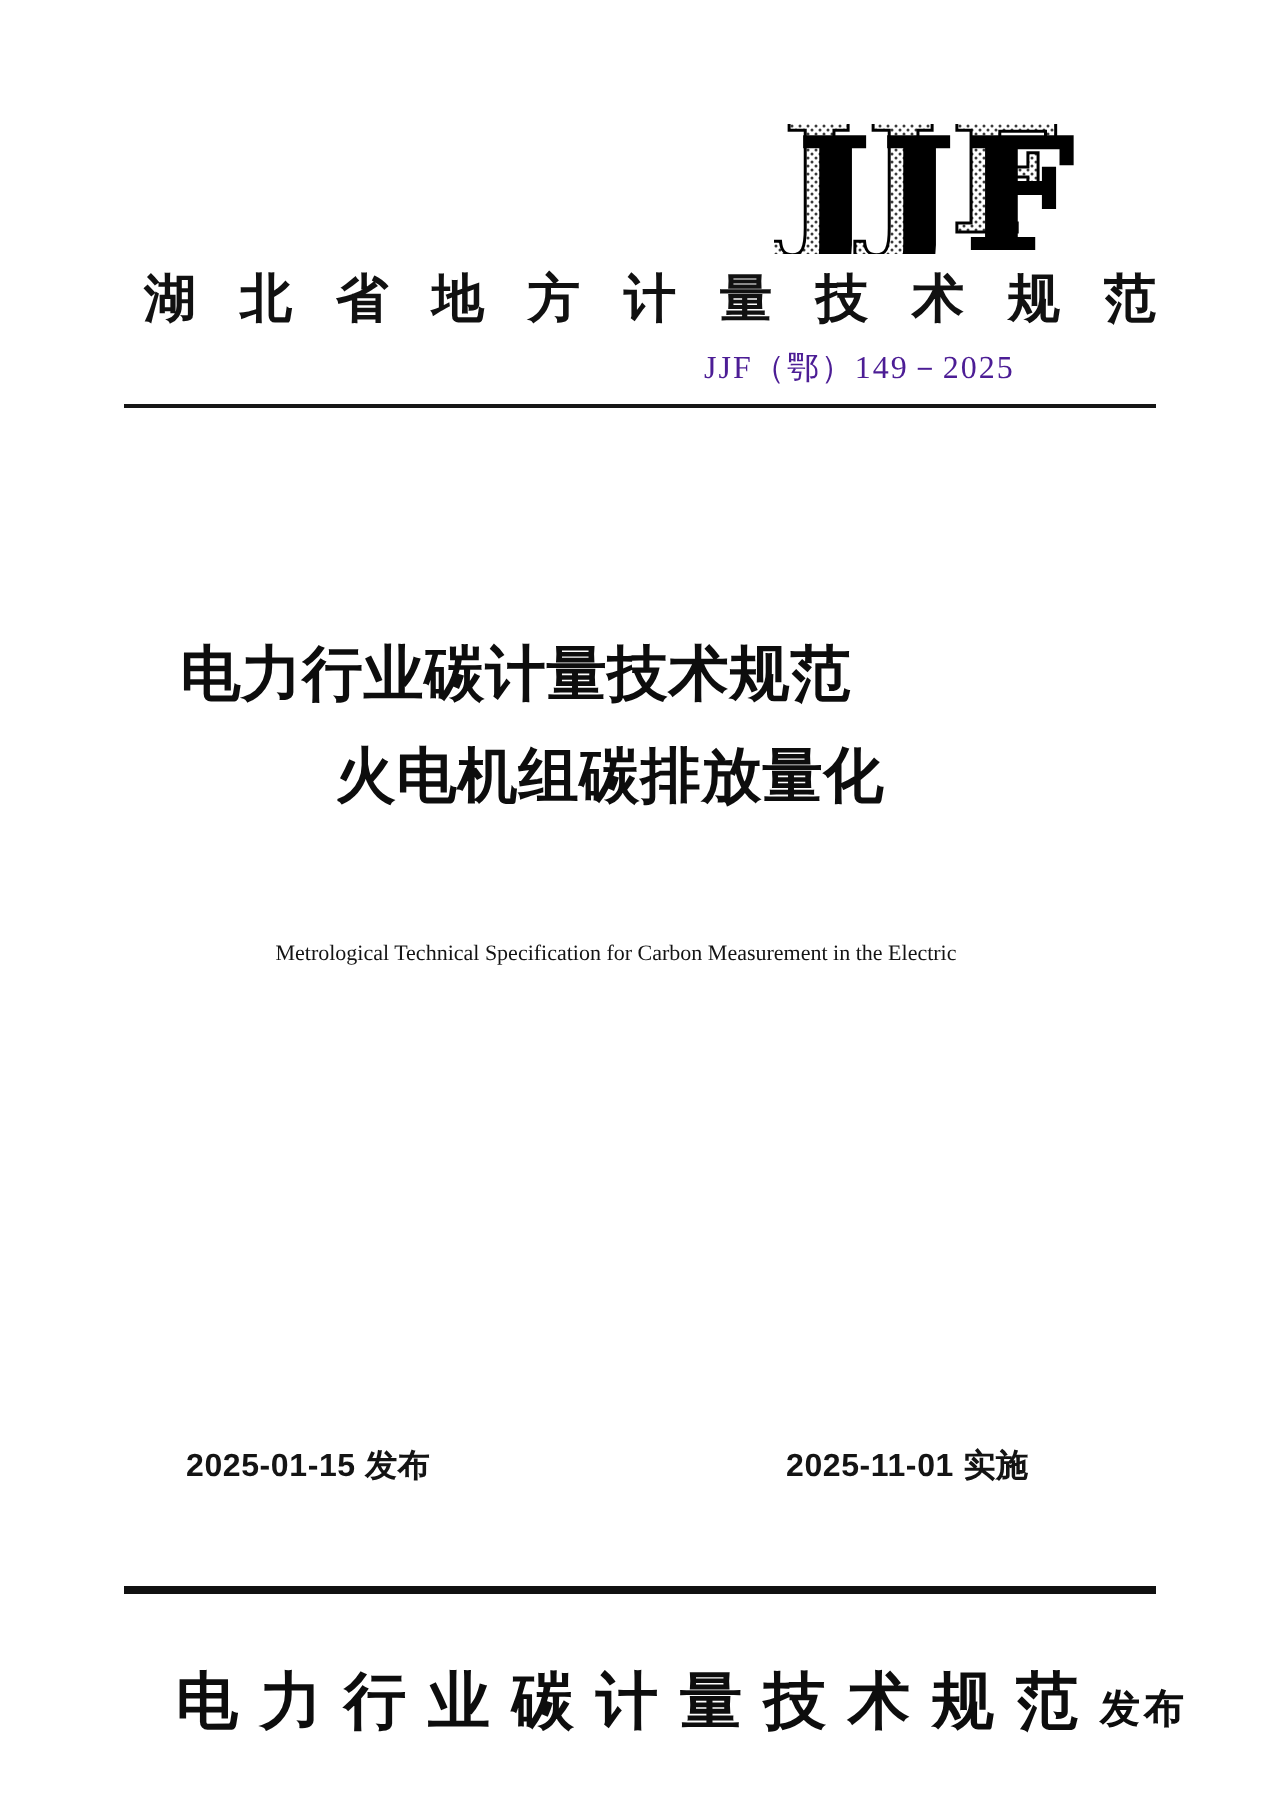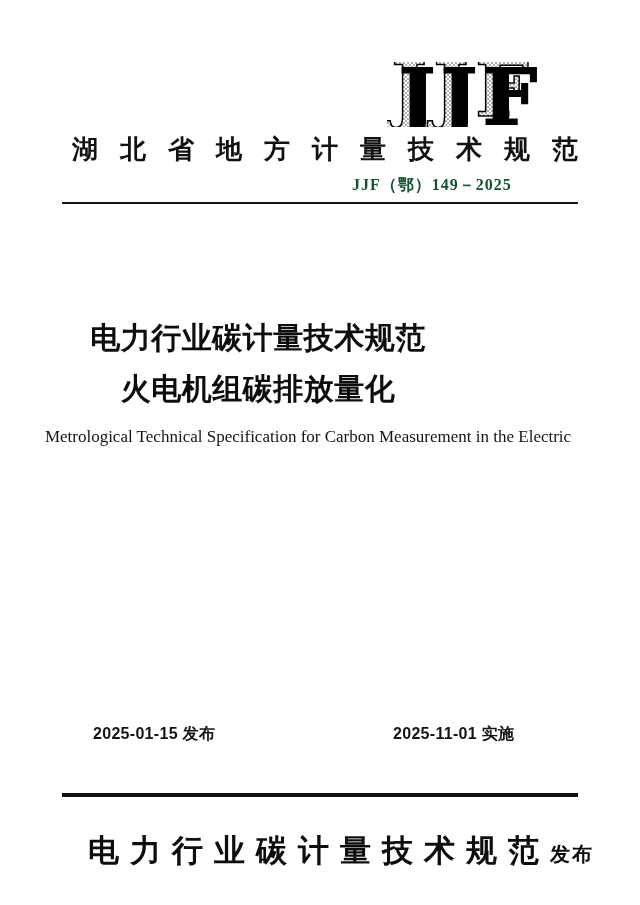--- a/index.html
+++ b/index.html
@@ -17,40 +17,40 @@
   }
   .gov-title{
     position:absolute;left:72px;top:137px;
     font-family:"Liberation Serif","DejaVu Serif",serif;
     font-weight:600;font-size:26px;line-height:1;
     letter-spacing:22px;white-space:nowrap;color:#111;text-align:right;
   }
   .spec-code{
     position:absolute;left:352px;top:177px;
     font-family:"Liberation Serif","DejaVu Serif",serif;
-    font-weight:700;font-size:16px;line-height:1;
-    letter-spacing:1px;white-space:nowrap;color:#14532d;
+    font-weight:400;font-size:16px;line-height:1;
+    letter-spacing:1px;white-space:nowrap;color:#4c1d95;
   }
   .rule-top{
     position:absolute;left:62px;top:202px;width:516px;height:2px;
     background:#161616;
   }
   .title-zh{
     position:absolute;left:0;width:516px;text-align:center;
     font-family:"Liberation Sans","DejaVu Sans",sans-serif;
     font-weight:700;font-size:30px;line-height:36px;
     letter-spacing:0.5px;color:#0d0d0d;white-space:nowrap;
   }
   .title-zh-1{top:320px;}
-  .title-zh-2{top:371px;}
+  .title-zh-2{top:371px;margin-left:47px;}
   .title-en{
     position:absolute;left:0;width:616px;text-align:center;
     font-family:"Liberation Serif","DejaVu Serif",serif;
-    font-weight:400;font-size:17px;line-height:22px;
-    color:#141414;white-space:nowrap;
+    font-weight:400;font-size:11px;line-height:22px;
+    color:#141414;white-space:nowrap;margin-top:40px;
   }
   .title-en-1{top:426px;}
   .title-en-2{top:459px;}
   .date{
     position:absolute;top:724px;
     font-family:"Liberation Sans","DejaVu Sans",sans-serif;
     font-weight:700;font-size:16px;line-height:1.2;
     color:#141414;white-space:nowrap;letter-spacing:0.3px;
   }
   .date-issue{left:93px;}

